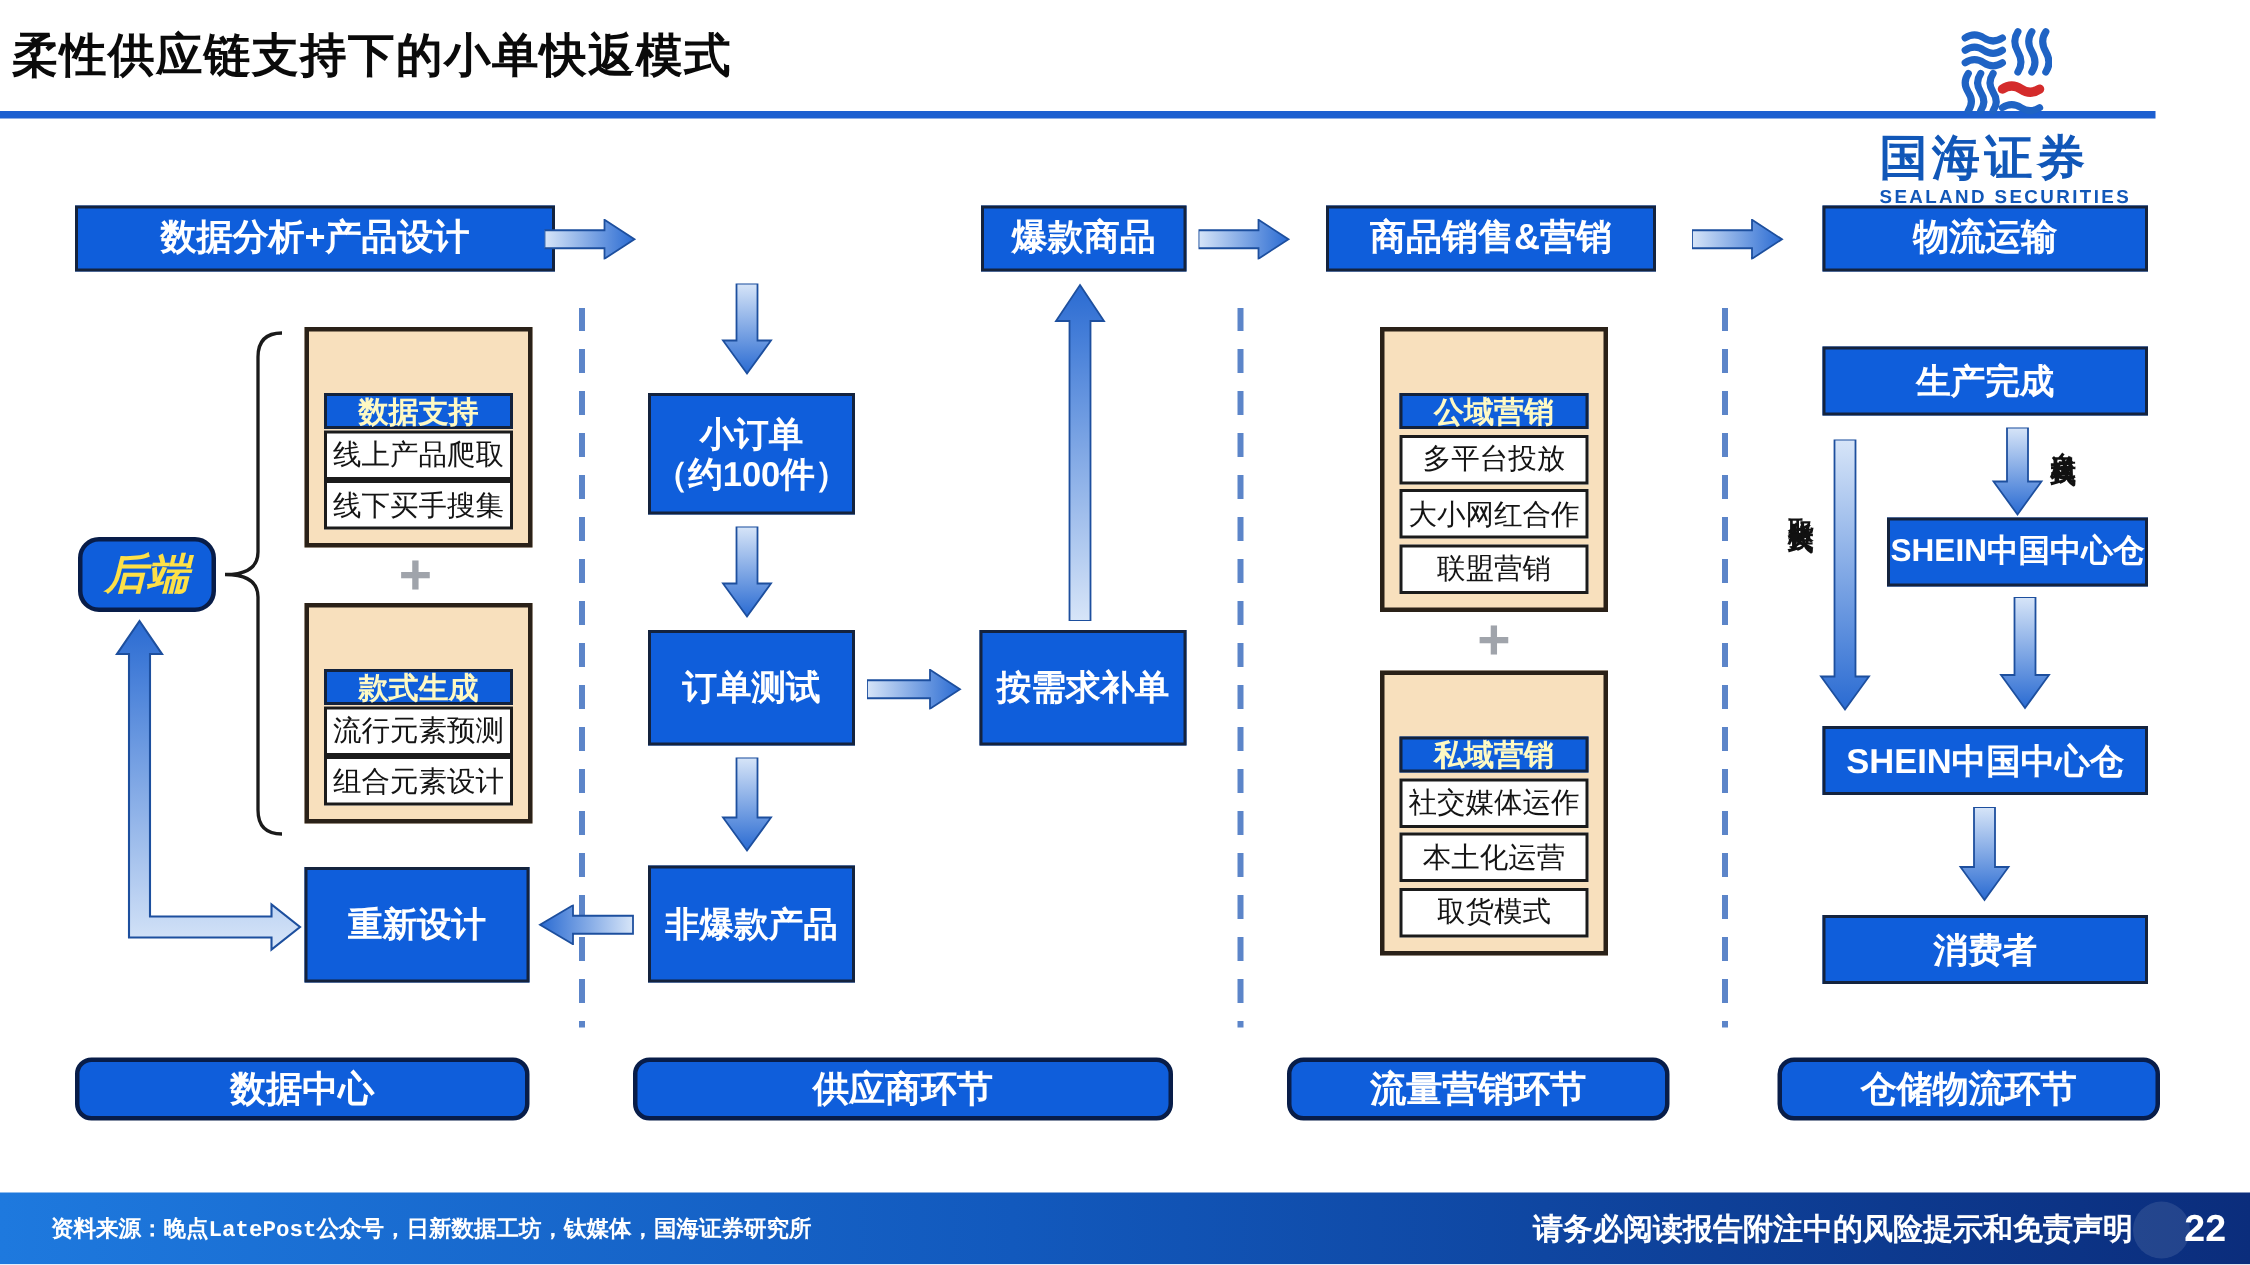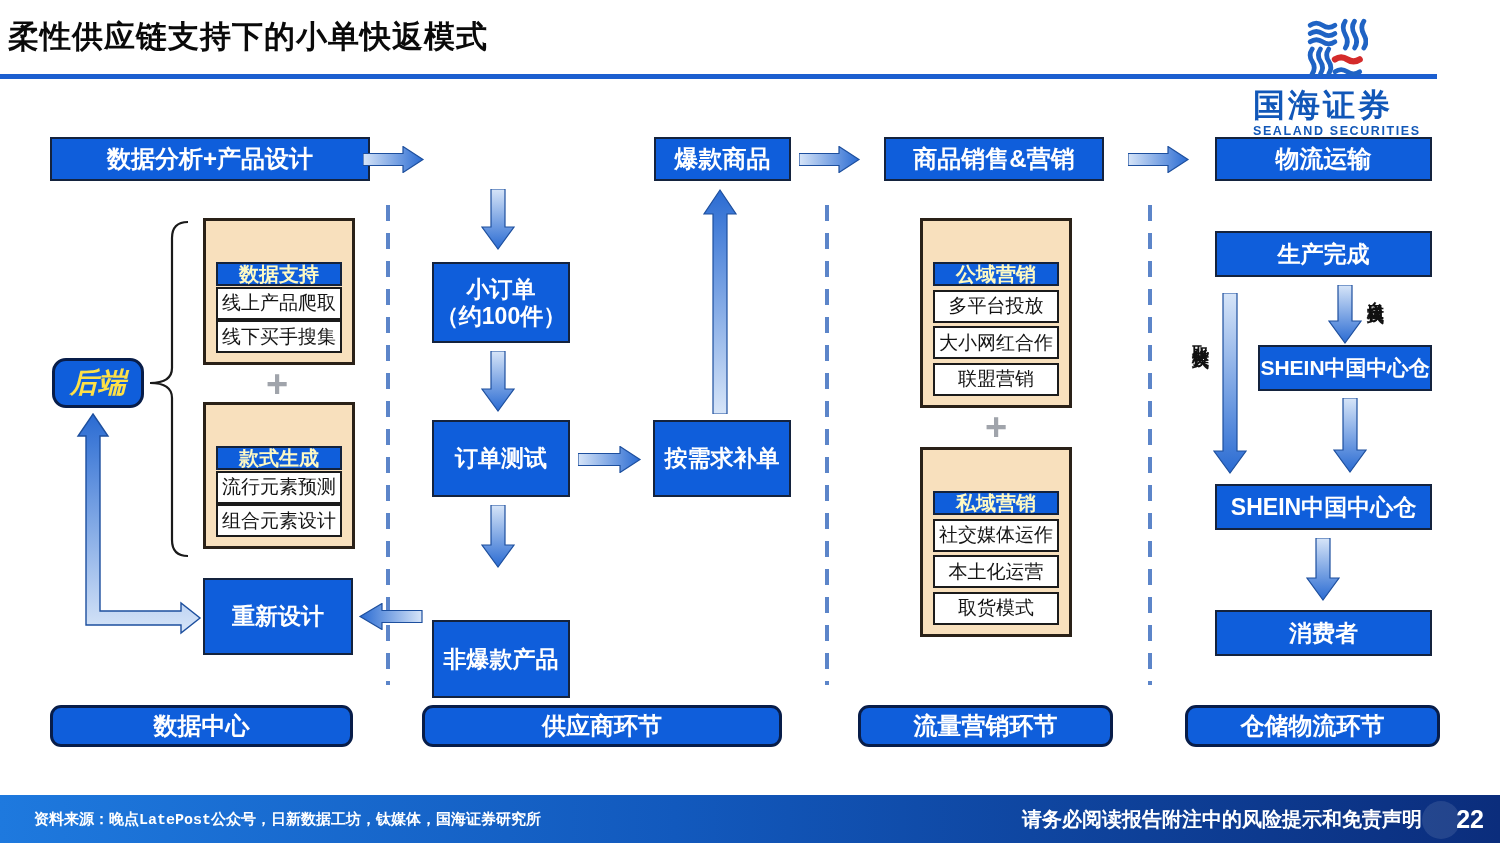--- a/index.html
+++ b/index.html
@@ -143,21 +143,21 @@
   <svg class="abs" style="left:578px;top:446px;" width="64" height="27">
       <polygon points="0,7.5 42,7.5 42,0.5 62,13.5 42,26.5 42,19.5 0,19.5" fill="url(#gradRight)" stroke="#1d4f9e" stroke-width="1.2"></polygon>
     </svg>
   <div class="abs ctr fbox med" style="left:653px;top:420px;width:138px;height:77px;">按需求补单</div>
   <svg class="abs" style="left:702px;top:188px;" width="36" height="226">
       <polygon points="18,2 34,26 25,26 25,226 11,226 11,26 2,26" fill="url(#gradUp)" stroke="#1d4f9e" stroke-width="1.2"></polygon>
     </svg>
   <svg class="abs" style="left:480px;top:505px;" width="36" height="64">
       <polygon points="11,0 25,0 25,40 34,40 18,62 2,40 11,40" fill="url(#gradDown)" stroke="#1d4f9e" stroke-width="1.2"></polygon>
     </svg>
-  <div class="abs ctr fbox med" style="left:432px;top:577px;width:138px;height:78px;margin-top:43px;">非爆款产品</div>
+  <div class="abs ctr fbox med" style="left:432px;top:577px;width:138px;height:78px;">非爆款产品</div>
   <svg class="abs" style="left:358px;top:603px;" width="66" height="27">
       <polygon points="24,0.5 2,13.5 24,26.5 24,19.5 64,19.5 64,7.5 24,7.5" fill="url(#gradLeft)" stroke="#1d4f9e" stroke-width="1.2"></polygon>
     </svg>
   <div class="abs ctr pill" style="left:422px;top:705px;width:360px;height:42px;">供应商环节</div>
 
   <div class="abs panel" style="left:920px;top:218px;width:152px;height:190px;">
     <div class="subhead">公域营销</div>
     <div class="sub">多平台投放</div>
     <div class="sub">大小网红合作</div>
     <div class="sub">联盟营销</div>

